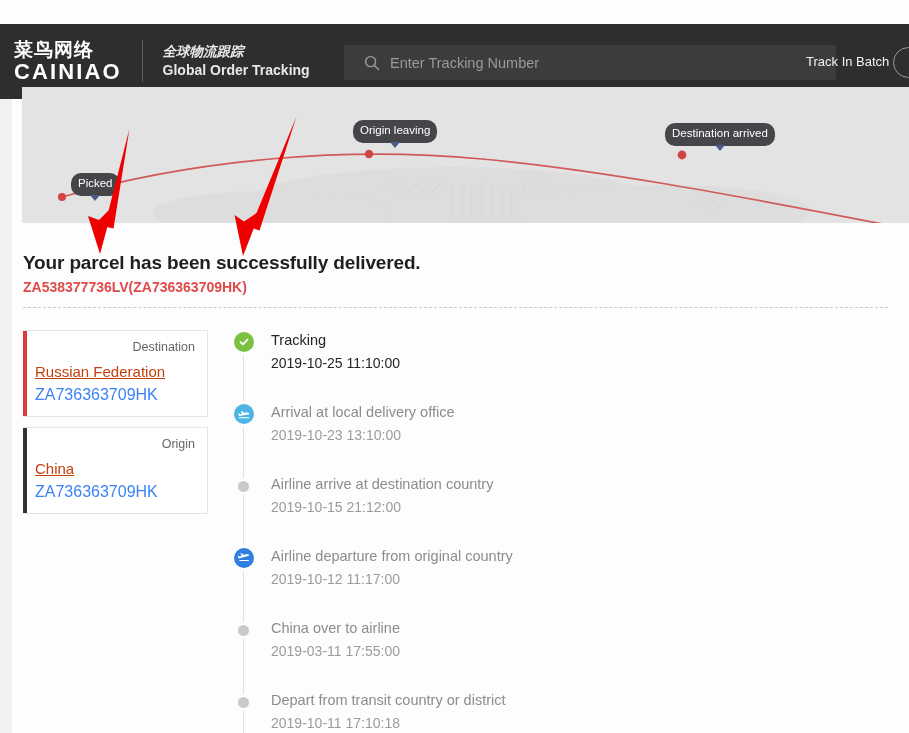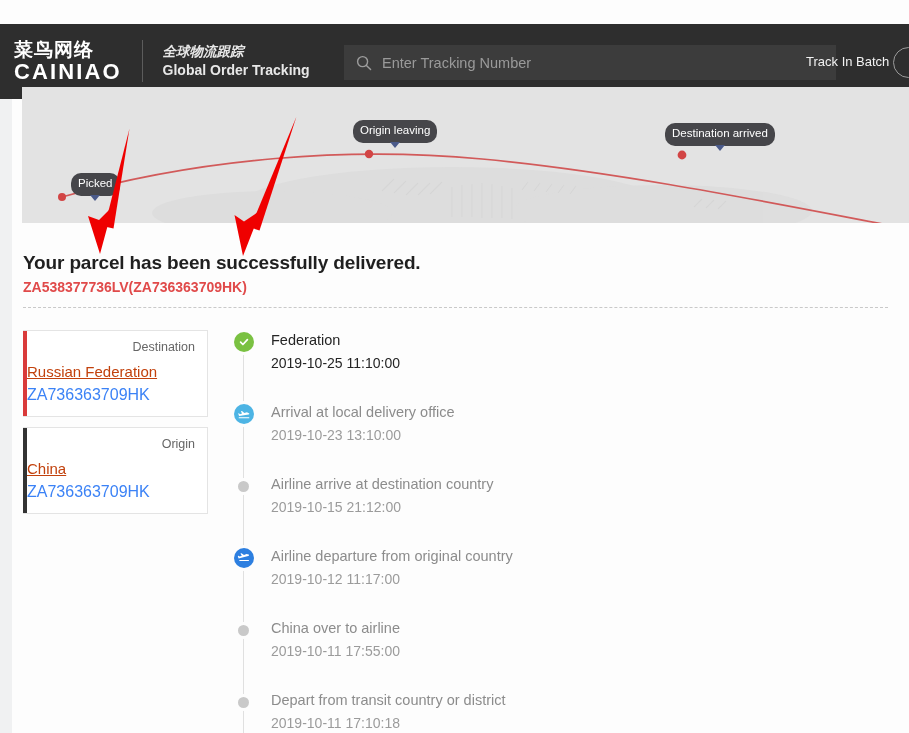--- a/index.html
+++ b/index.html
@@ -39,21 +39,21 @@
   }
   .brand-sub { color: #e8e8e8; line-height: 1.32; }
   .brand-sub-cn { font-size: 13.5px; font-weight: bold; font-family: "DejaVu Sans", sans-serif; font-style: italic; }
   .brand-sub-en { font-size: 14px; font-weight: bold; }
 
   .search-wrap {
     position: absolute; left: 344px; top: 21px;
     width: 492px; height: 35px;
     background: #3c3c3c;
     display: flex; align-items: center;
-    padding: 0 12px;
+    padding: 0 20px;
   }
   .search-icon { width: 16px; height: 16px; flex: 0 0 16px; margin-right: 10px; opacity: .62; }
   .search-input {
     flex: 1; background: transparent; border: none; outline: none;
     color: #f0f0f0; font-size: 14.5px; font-family: "Liberation Sans", sans-serif;
   }
   .search-input::placeholder { color: #9a9a9a; }
 
   .track-batch {
     position: absolute; left: 806px; top: 30px;
@@ -110,21 +110,21 @@
     border-top: 1px dashed #c9c9c9;
   }
 
   
   .cards { position: absolute; left: 23px; top: 330px; width: 185px; }
   .card {
     position: relative;
     background: #fff;
     border: 1px solid #e4e4e4;
     border-left: none;
-    padding: 9px 12px 12px 4px;
+    padding: 9px 12px 12px 12px;
     min-height: 79px;
   }
   .card::before {
     content: ""; position: absolute; left: 0; top: 0;
     width: 4px; height: 100%;
   }
   .card-dest::before { background: #d93a3a; }
   .card-orig::before { background: #333333; }
   .card-orig { margin-top: 10px; }
   .card-kind {
@@ -243,21 +243,21 @@
 
   <div class="timeline">
     <div class="tl-line"></div>
 
     <div class="tl-item active">
       <span class="tl-marker" style="background:#7ac142">
         <svg width="12" height="12" viewBox="0 0 12 12">
           <path d="M2.6 6.2 L4.9 8.5 L9.4 3.6" fill="none" stroke="#fff" stroke-width="1.7" stroke-linecap="round" stroke-linejoin="round"></path>
         </svg>
       </span>
-      <div class="tl-title">Federation</div>
+      <div class="tl-title">Tracking</div>
       <div class="tl-time">2019-10-25 11:10:00</div>
     </div>
 
     <div class="tl-item">
       <span class="tl-marker" style="background:#4db4e4">
         <svg width="14" height="14" viewBox="0 0 14 14">
           <path d="M2.2 9.1 L11.6 7.6 C12.4 7.45 12.6 6.6 11.9 6.25 L9.9 5.3 L7.3 6.1 L5.0 4.0 L3.9 4.3 L5.0 6.6 L3.0 7.2 L1.9 6.3 L1.2 6.5 L1.9 8.6 Z" fill="#fff"></path>
           <rect x="1.6" y="10.2" width="10.8" height="1.1" rx="0.55" fill="#fff"></rect>
         </svg>
       </span>
@@ -278,21 +278,21 @@
           <rect x="2.2" y="9.0" width="9.8" height="1.1" rx="0.55" fill="#fff"></rect>
         </svg>
       </span>
       <div class="tl-title">Airline departure from original country</div>
       <div class="tl-time">2019-10-12 11:17:00</div>
     </div>
 
     <div class="tl-item">
       <span class="tl-marker dot"></span>
       <div class="tl-title">China over to airline</div>
-      <div class="tl-time">2019-10-11 17:55:00</div>
+      <div class="tl-time">2019-03-11 17:55:00</div>
     </div>
 
     <div class="tl-item">
       <span class="tl-marker dot"></span>
       <div class="tl-title">Depart from transit country or district</div>
       <div class="tl-time">2019-10-11 17:10:18</div>
     </div>
   </div>
 
   <svg class="annot" viewBox="0 0 909 733">

